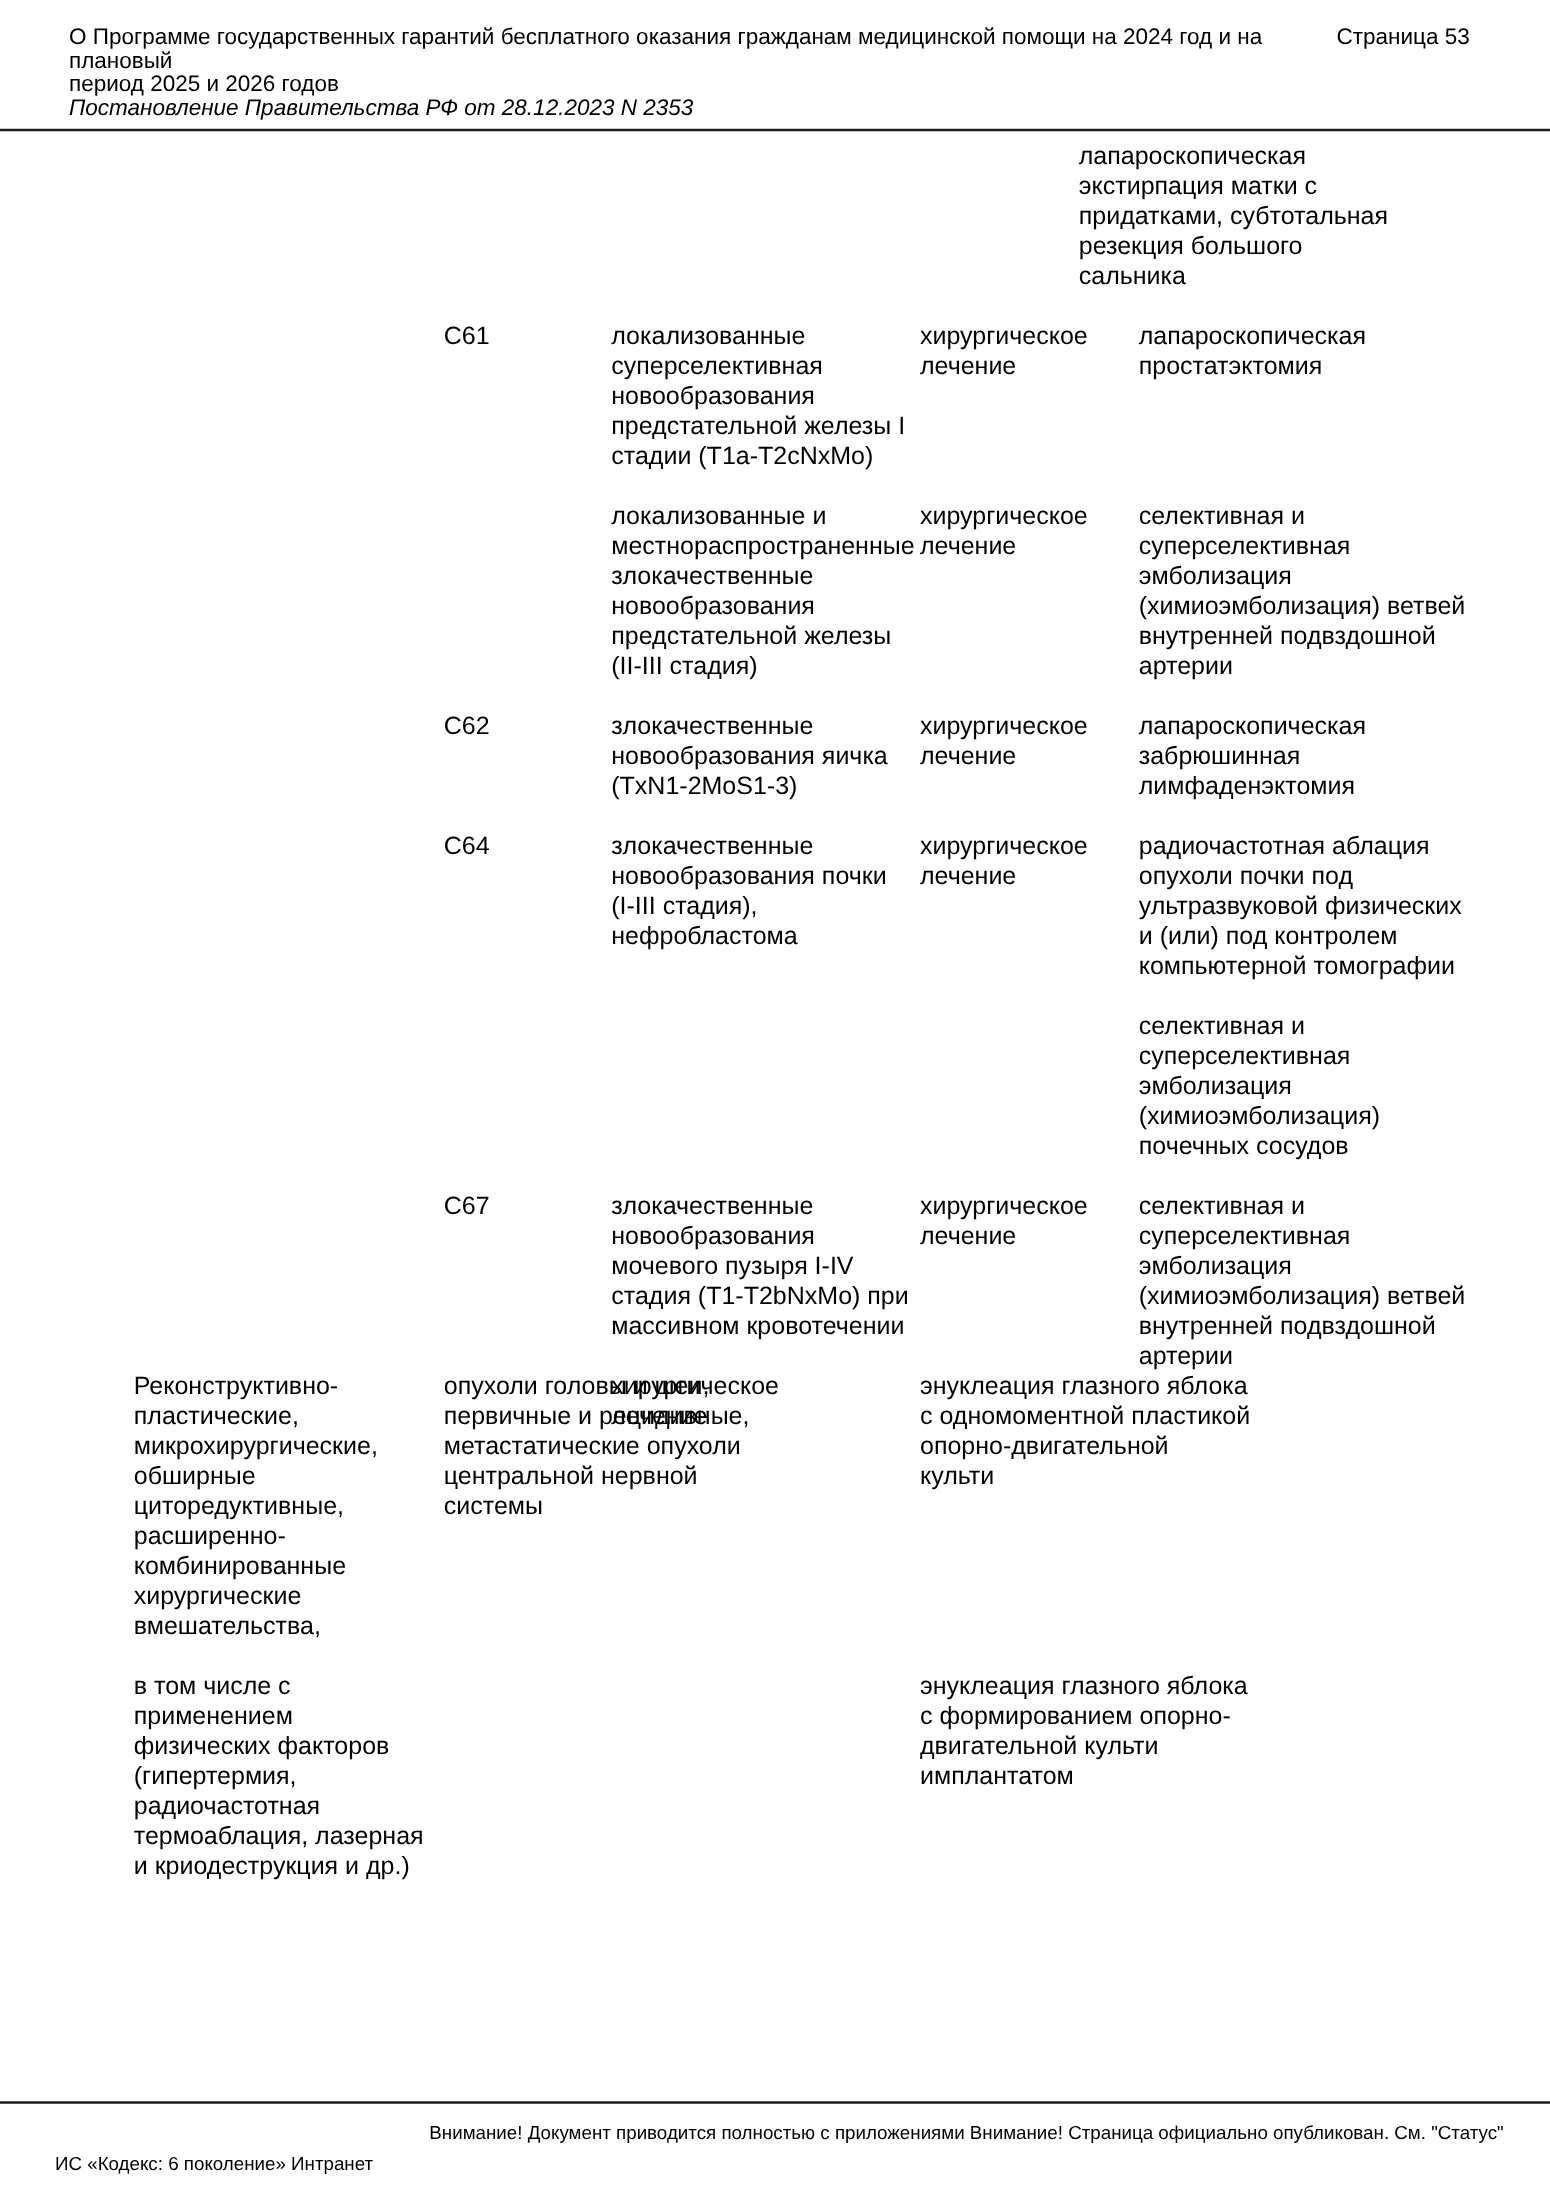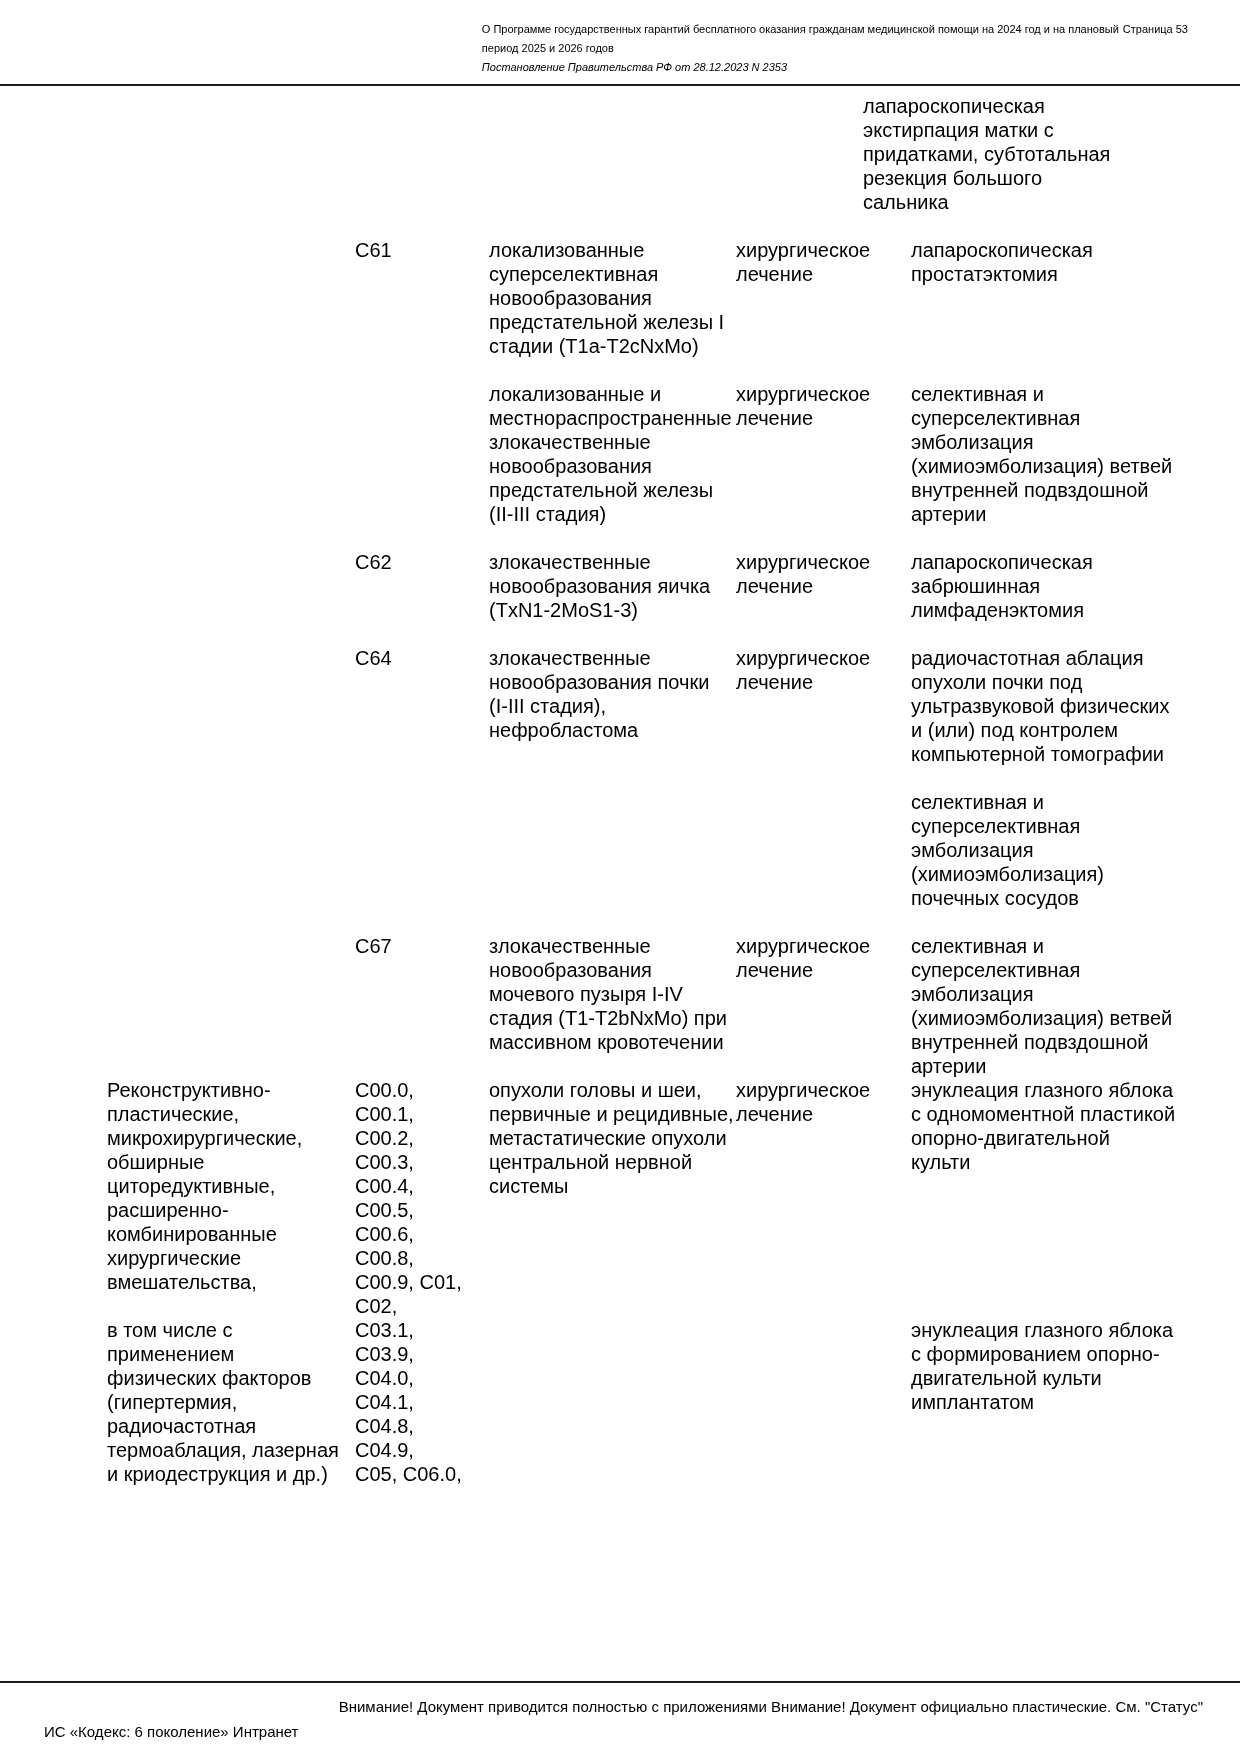--- a/index.html
+++ b/index.html
@@ -8,24 +8,24 @@
     width: 1240px;
     height: 1755px;
     background: #ffffff;
     color: #000000;
     font-family: "Liberation Sans", sans-serif;
     overflow: hidden;
   }
   
   .hdr {
     display: flex;
-    justify-content: flex-end;
+    justify-content: center;
     align-items: flex-start;
     padding: 20px 52px 7px 43px;
-    font-size: 11px;
+    font-size: 18px;
     line-height: 19px;
   }
   .hdr-left { max-width: 1010px; }
   .doc-title { white-space: pre-line; }
   .doc-ref { font-style: italic; }
   .page-label { white-space: nowrap; margin-left: 4px; }
   .rule {
     border: none;
     border-top: 2px solid #1c1c1c;
     margin: 0;
@@ -190,37 +190,20 @@
 хирургические
 вмешательства,
 
 в том числе с
 применением
 физических факторов
 (гипертермия,
 радиочастотная
 термоаблация, лазерная
 и криодеструкция и др.)</div>
-      <div class="cell">C00.0,
-C00.1,
-C00.2,
-C00.3,
-C00.4,
-C00.5,
-C00.6,
-C00.8,
-C00.9, C01,
-C02,
-C03.1,
-C03.9,
-C04.0,
-C04.1,
-C04.8,
-C04.9,
-C05, C06.0,</div>
       <div class="cell">опухоли головы и шеи,
 первичные и рецидивные,
 метастатические опухоли
 центральной нервной
 системы</div>
       <div class="cell">хирургическое
 лечение</div>
       <div class="cell">энуклеация глазного яблока
 с одномоментной пластикой
 опорно-двигательной
@@ -234,17 +217,17 @@
 энуклеация глазного яблока
 с формированием опорно-
 двигательной культи
 имплантатом</div>
     </div>
 
   </div>
 
   <div class="ftr">
     <hr class="rule">
-    <div class="ftr-notice">Внимание! Документ приводится полностью с приложениями Внимание! Документ официально пластические. См.  "Статус"</div>
+    <div class="ftr-notice">Внимание! Документ приводится полностью с приложениями Внимание! Страница официально опубликован. См.  "Статус"</div>
     <div class="ftr-system">ИС «Кодекс: 6 поколение» Интранет</div>
   </div>
 
 </div>
 
 </body></html>

